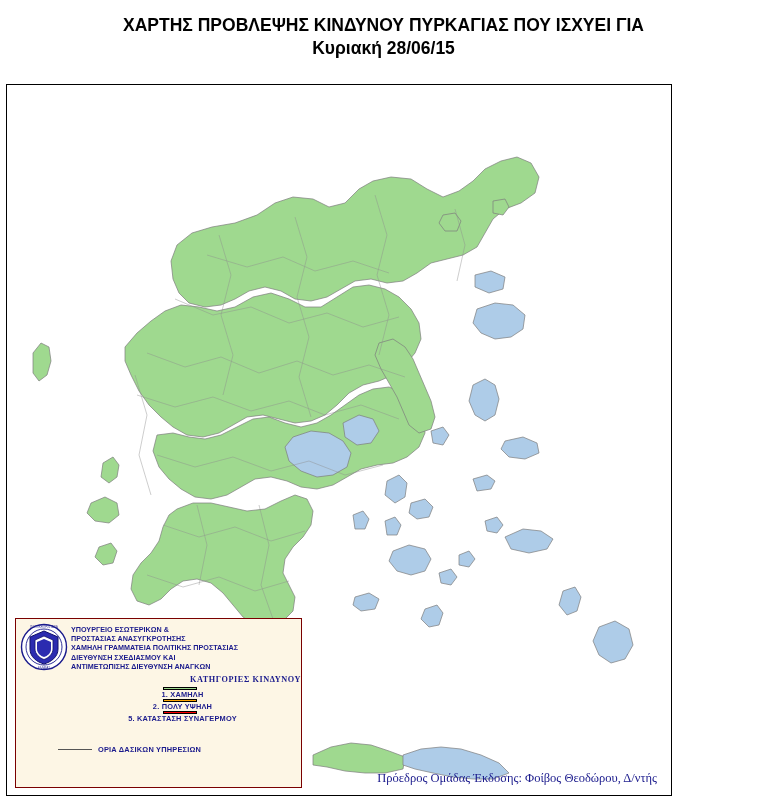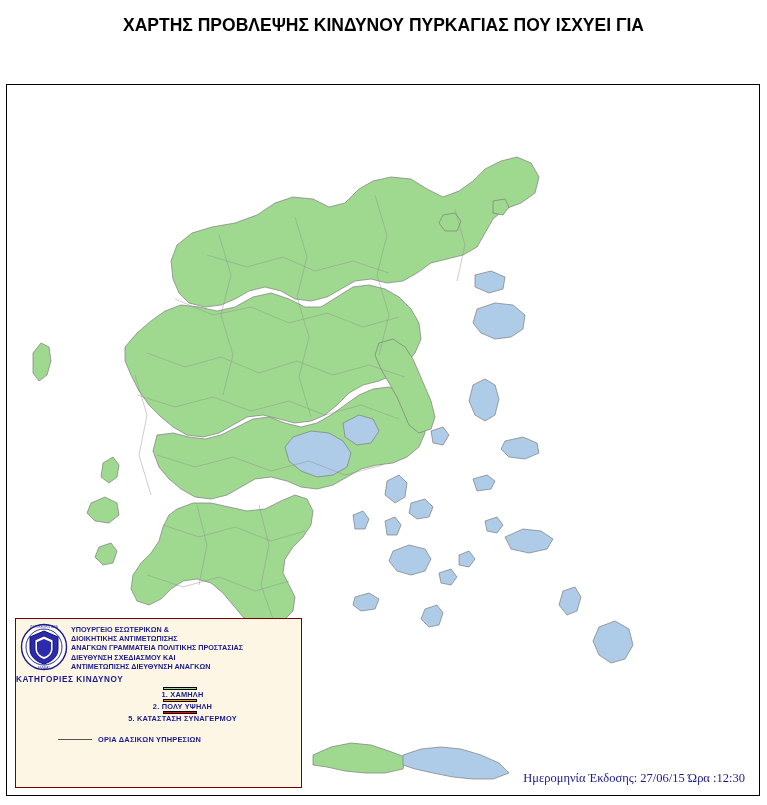--- a/index.html
+++ b/index.html
@@ -38,21 +38,21 @@
     font-size: 17.5px;
     font-weight: bold;
     color: #000000;
     line-height: 24px;
   }
   
   .map-frame {
     position: absolute;
     left: 6px;
     top: 84px;
-    width: 754px;
+    width: 666px;
     height: 712px;
     border: 1px solid #000000;
     background: #ffffff;
     box-sizing: border-box;
     overflow: hidden;
   }
   .map-svg {
     position: absolute;
     left: 0;
     top: 0;
@@ -82,26 +82,27 @@
   }
   .org-lines {
     margin-left: 3px;
     font-size: 7.2px;
     font-weight: bold;
     color: #1a1a8c;
     line-height: 9.2px;
     padding-top: 2px;
   }
   .legend-cats-title {
-    text-align: left;
+    text-align: right;
     font-size: 8.2px;
     font-weight: bold;
     color: #1a1a8c;
     margin-top: 4px;
     letter-spacing: 0.6px;
+    font-family: Liberation Serif, serif;
   }
   .cat-list {
     margin: 3px 0 0 42px;
   }
   .cat-row {
     display: flex;
     align-items: center;
     height: 12px;
     flex-direction: column;
   }
@@ -114,21 +115,21 @@
   .cat-label {
     font-size: 7.4px;
     font-weight: bold;
     color: #1a1a8c;
     margin-left: 6px;
     letter-spacing: 0.2px;
   }
   .legend-line-row {
     display: flex;
     align-items: center;
-    margin: 12px 0 0 42px;
+    margin: 22px 0 0 42px;
   }
   .line-sample {
     width: 34px;
     height: 0;
     border-top: 1.4px solid #555555;
   }
   
   .credits {
     position: absolute;
     right: 14px;
@@ -140,20 +141,21 @@
     line-height: 18px;
   }
 </style>
 </head>
 <body>
 
 <div class="page">
 
   <div class="title-block">
     <div class="title-line1">ΧΑΡΤΗΣ ΠΡΟΒΛΕΨΗΣ ΚΙΝΔΥΝΟΥ ΠΥΡΚΑΓΙΑΣ ΠΟΥ ΙΣΧΥΕΙ ΓΙΑ</div>
+    <div class="title-line2">Κυριακή 28/06/15</div>
   </div>
 
   <div class="map-frame">
 
     <svg class="map-svg" width="752" height="710" viewBox="0 0 752 710">
 
       <g>
         <path fill="#9fd98f" stroke="#7d7d7d" stroke-width="0.7" d="M527,9 L536,13 L540,22 L535,31 L524,33 L512,30 L505,36
                  L500,47 L492,54 L482,55 L470,51 L458,52 L447,58 L437,66
                  L425,71 L413,70 L402,64 L392,60 L383,63 L375,71 L366,76
@@ -300,22 +302,22 @@
             <circle cx="24" cy="24" r="18" fill="#ffffff" stroke="#1a1a8c" stroke-width="0.9"></circle>
             <path d="M24 8 L38 14 V26 C38 34 31 39 24 41 C17 39 10 34 10 26 V14 Z" fill="#2b2bb0" stroke="#10106a" stroke-width="1"></path>
             <path d="M24 13 L33 17 V26 C33 31 28.5 35 24 36.5 C19.5 35 15 31 15 26 V17 Z" fill="#ffffff" stroke="#10106a" stroke-width="0.8"></path>
             <path d="M24 16 L31 19 V26 C31 30 27.5 33 24 34 C20.5 33 17 30 17 26 V19 Z" fill="#2b2bb0"></path>
             <text x="24" y="5.2" font-size="2.6" fill="#1a1a8c" text-anchor="middle" font-family="Liberation Sans, sans-serif">ΠΟΛΙΤΙΚΗ ΠΡΟΣΤΑΣΙΑ</text>
             <text x="24" y="46" font-size="2.6" fill="#1a1a8c" text-anchor="middle" font-family="Liberation Sans, sans-serif">ΕΛΛΑΔΑΣ</text>
           </svg>
         </div>
         <div class="org-lines">
           <div>ΥΠΟΥΡΓΕΙΟ ΕΣΩΤΕΡΙΚΩΝ &amp;</div>
-          <div>ΔΙΟΙΚΗΤΙΚΗΣ ΑΝΤΙΜΕΤΩΠΙΣΗΣ</div>
-          <div>ΑΝΑΓΚΩΝ ΓΡΑΜΜΑΤΕΙΑ ΠΟΛΙΤΙΚΗΣ ΠΡΟΣΤΑΣΙΑΣ</div>
+          <div>ΠΡΟΣΤΑΣΙΑΣ ΑΝΑΣΥΓΚΡΟΤΗΣΗΣ</div>
+          <div>ΧΑΜΗΛΗ ΓΡΑΜΜΑΤΕΙΑ ΠΟΛΙΤΙΚΗΣ ΠΡΟΣΤΑΣΙΑΣ</div>
           <div>ΔΙΕΥΘΥΝΣΗ ΣΧΕΔΙΑΣΜΟΥ ΚΑΙ</div>
           <div>ΑΝΤΙΜΕΤΩΠΙΣΗΣ ΔΙΕΥΘΥΝΣΗ ΑΝΑΓΚΩΝ</div>
         </div>
       </div>
 
       <div class="legend-cats-title">ΚΑΤΗΓΟΡΙΕΣ ΚΙΝΔΥΝΟΥ</div>
 
       <div class="cat-list">
         <div class="cat-row">
           <span class="swatch" style="background:#9fd98f"></span>
@@ -331,17 +333,17 @@
         </div>
       </div>
 
       <div class="legend-line-row">
         <span class="line-sample"></span>
         <span class="cat-label">ΟΡΙΑ ΔΑΣΙΚΩΝ ΥΠΗΡΕΣΙΩΝ</span>
       </div>
     </div>
 
     <div class="credits">
-      <div>Ημερομηνία Έκδοσης: 27/06/15  Ώρα :12:30</div>
+      <div>Πρόεδρος Ομάδας Έκδοσης: Φοίβος Θεοδώρου, Δ/ντής</div>
     </div>
 
   </div>
 </div>
 
 </body></html>

